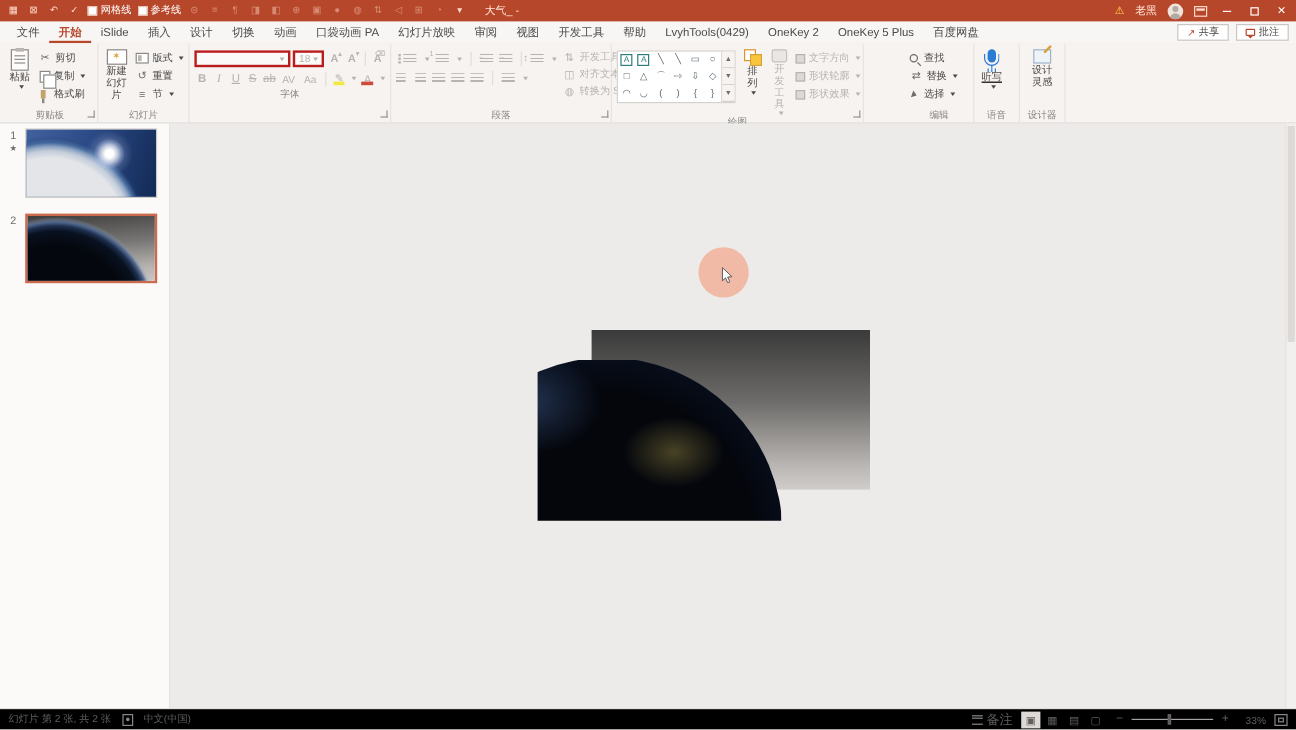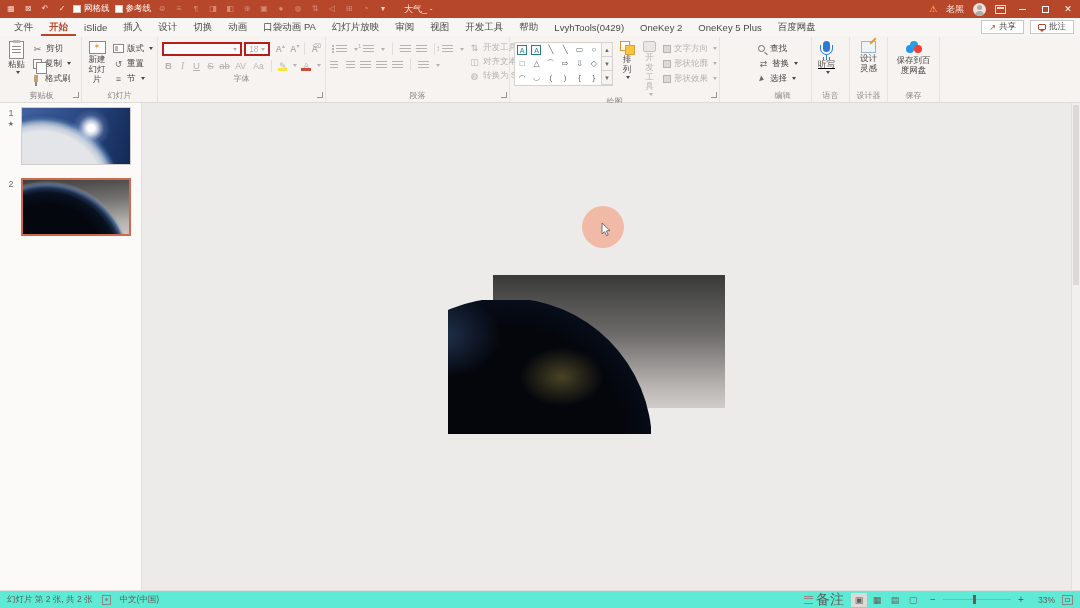--- a/index.html
+++ b/index.html
@@ -147,25 +147,25 @@
   .sphere{position:absolute;left:-88px;top:-2px;width:292px;height:292px;border-radius:50%;background:
     radial-gradient(60px 42px at 69% 27%, rgba(128,116,58,.55), transparent 70%),
     radial-gradient(85px 60px at 28% 13%, rgba(62,92,142,.5), transparent 70%),
     radial-gradient(circle at 50% 52%, #04060c 58%, #070d1a 72%, #0e1b33 82%, #28436e 90%, #5f7ea8 95.5%, #9db4d2 98.5%, #c7d4e6 100%);}
   .cursor-halo{position:absolute;left:440px;top:103px;width:42px;height:42px;border-radius:50%;background:var(--halo);opacity:.85;}
   .cursor-arrow{position:absolute;left:19px;top:16px;}
   .vscroll{position:absolute;right:0;top:0;bottom:0;width:9px;background:#f2f0ee;border-left:1px solid #e3e0dd;}
   .vthumb{position:absolute;left:1px;right:1px;top:2px;height:180px;background:#dcd9d6;cursor:pointer;}
 
   
-  .statusbar{height:18px;background:#5eead4;border-top:1px solid #e1dedb;display:flex;align-items:center;padding:0 7px;font-size:8.5px;color:#615e5b;gap:9px;flex:none;}
+  .statusbar{height:18px;background:#000000;border-top:1px solid #e1dedb;display:flex;align-items:center;padding:0 7px;font-size:8.5px;color:#615e5b;gap:9px;flex:none;}
   .ic-a11y{width:9px;height:10px;border:1px solid #8a8784;position:relative;flex:none;}
   .ic-a11y::after{content:"";position:absolute;left:2px;top:2px;width:3px;height:3px;border-radius:50%;background:#8a8784;}
   .sb-right{margin-left:auto;display:flex;align-items:center;gap:7px;}
-  .notesbtn{display:flex;align-items:center;gap:3px;background:none;border:none;font-size:14px;color:#615e5b;cursor:pointer;}
+  .notesbtn{display:flex;align-items:center;gap:3px;background:none;border:none;font-size:11px;color:#615e5b;cursor:pointer;}
   .ic-notes{width:9px;height:8px;border-top:3px double #8a8784;border-bottom:1px solid #8a8784;}
   .viewbtns{display:flex;align-items:center;gap:2px;}
   .viewbtn{width:16px;height:14px;background:none;border:none;font-size:9px;color:#615e5b;cursor:pointer;padding:0;line-height:14px;}
   .viewbtn.active{background:#dcd9d6;}
   .zoomctl{display:flex;align-items:center;gap:5px;}
   .zbtn{background:none;border:none;font-size:10px;color:#615e5b;cursor:pointer;width:10px;padding:0;}
   .ztrack{width:68px;height:1px;background:#a5a2a0;position:relative;cursor:pointer;}
   .zthumb{position:absolute;left:44%;top:-4px;width:3px;height:9px;background:#615e5b;cursor:ew-resize;}
   .zoomval{width:22px;text-align:right;cursor:pointer;}
   .ic-fit{width:11px;height:10px;border:1px solid #8a8784;position:relative;cursor:pointer;}
@@ -489,31 +489,20 @@
     <div class="rgroup" style="width:38px;">
       <div class="gcontent" style="justify-content:center;">
         <button class="bigbtn" style="width:32px;">
           <span class="ic-designer"></span>
           <span class="blabel">设计灵感</span>
         </button>
       </div>
       <div class="glabel">设计器</div>
     </div>
 
-    <div class="rgroup" style="width:52px;border-right:1px solid #e6e3e0;">
-      <div class="gcontent" style="justify-content:center;">
-        <button class="bigbtn" style="width:46px;">
-          <span class="ic-baidu">
-              <span class="c3"></span>
-            </span>
-          <span class="blabel">保存到百度网盘</span>
-        </button>
-      </div>
-      <div class="glabel">保存</div>
-    </div>
 
     <div style="flex:1;"></div>
   </div>
 
   <div class="workspace">
 
     <div class="thumbs">
       <div class="thumb-item">
         <div class="tnum-col">
           <span class="tnum">1</span>

